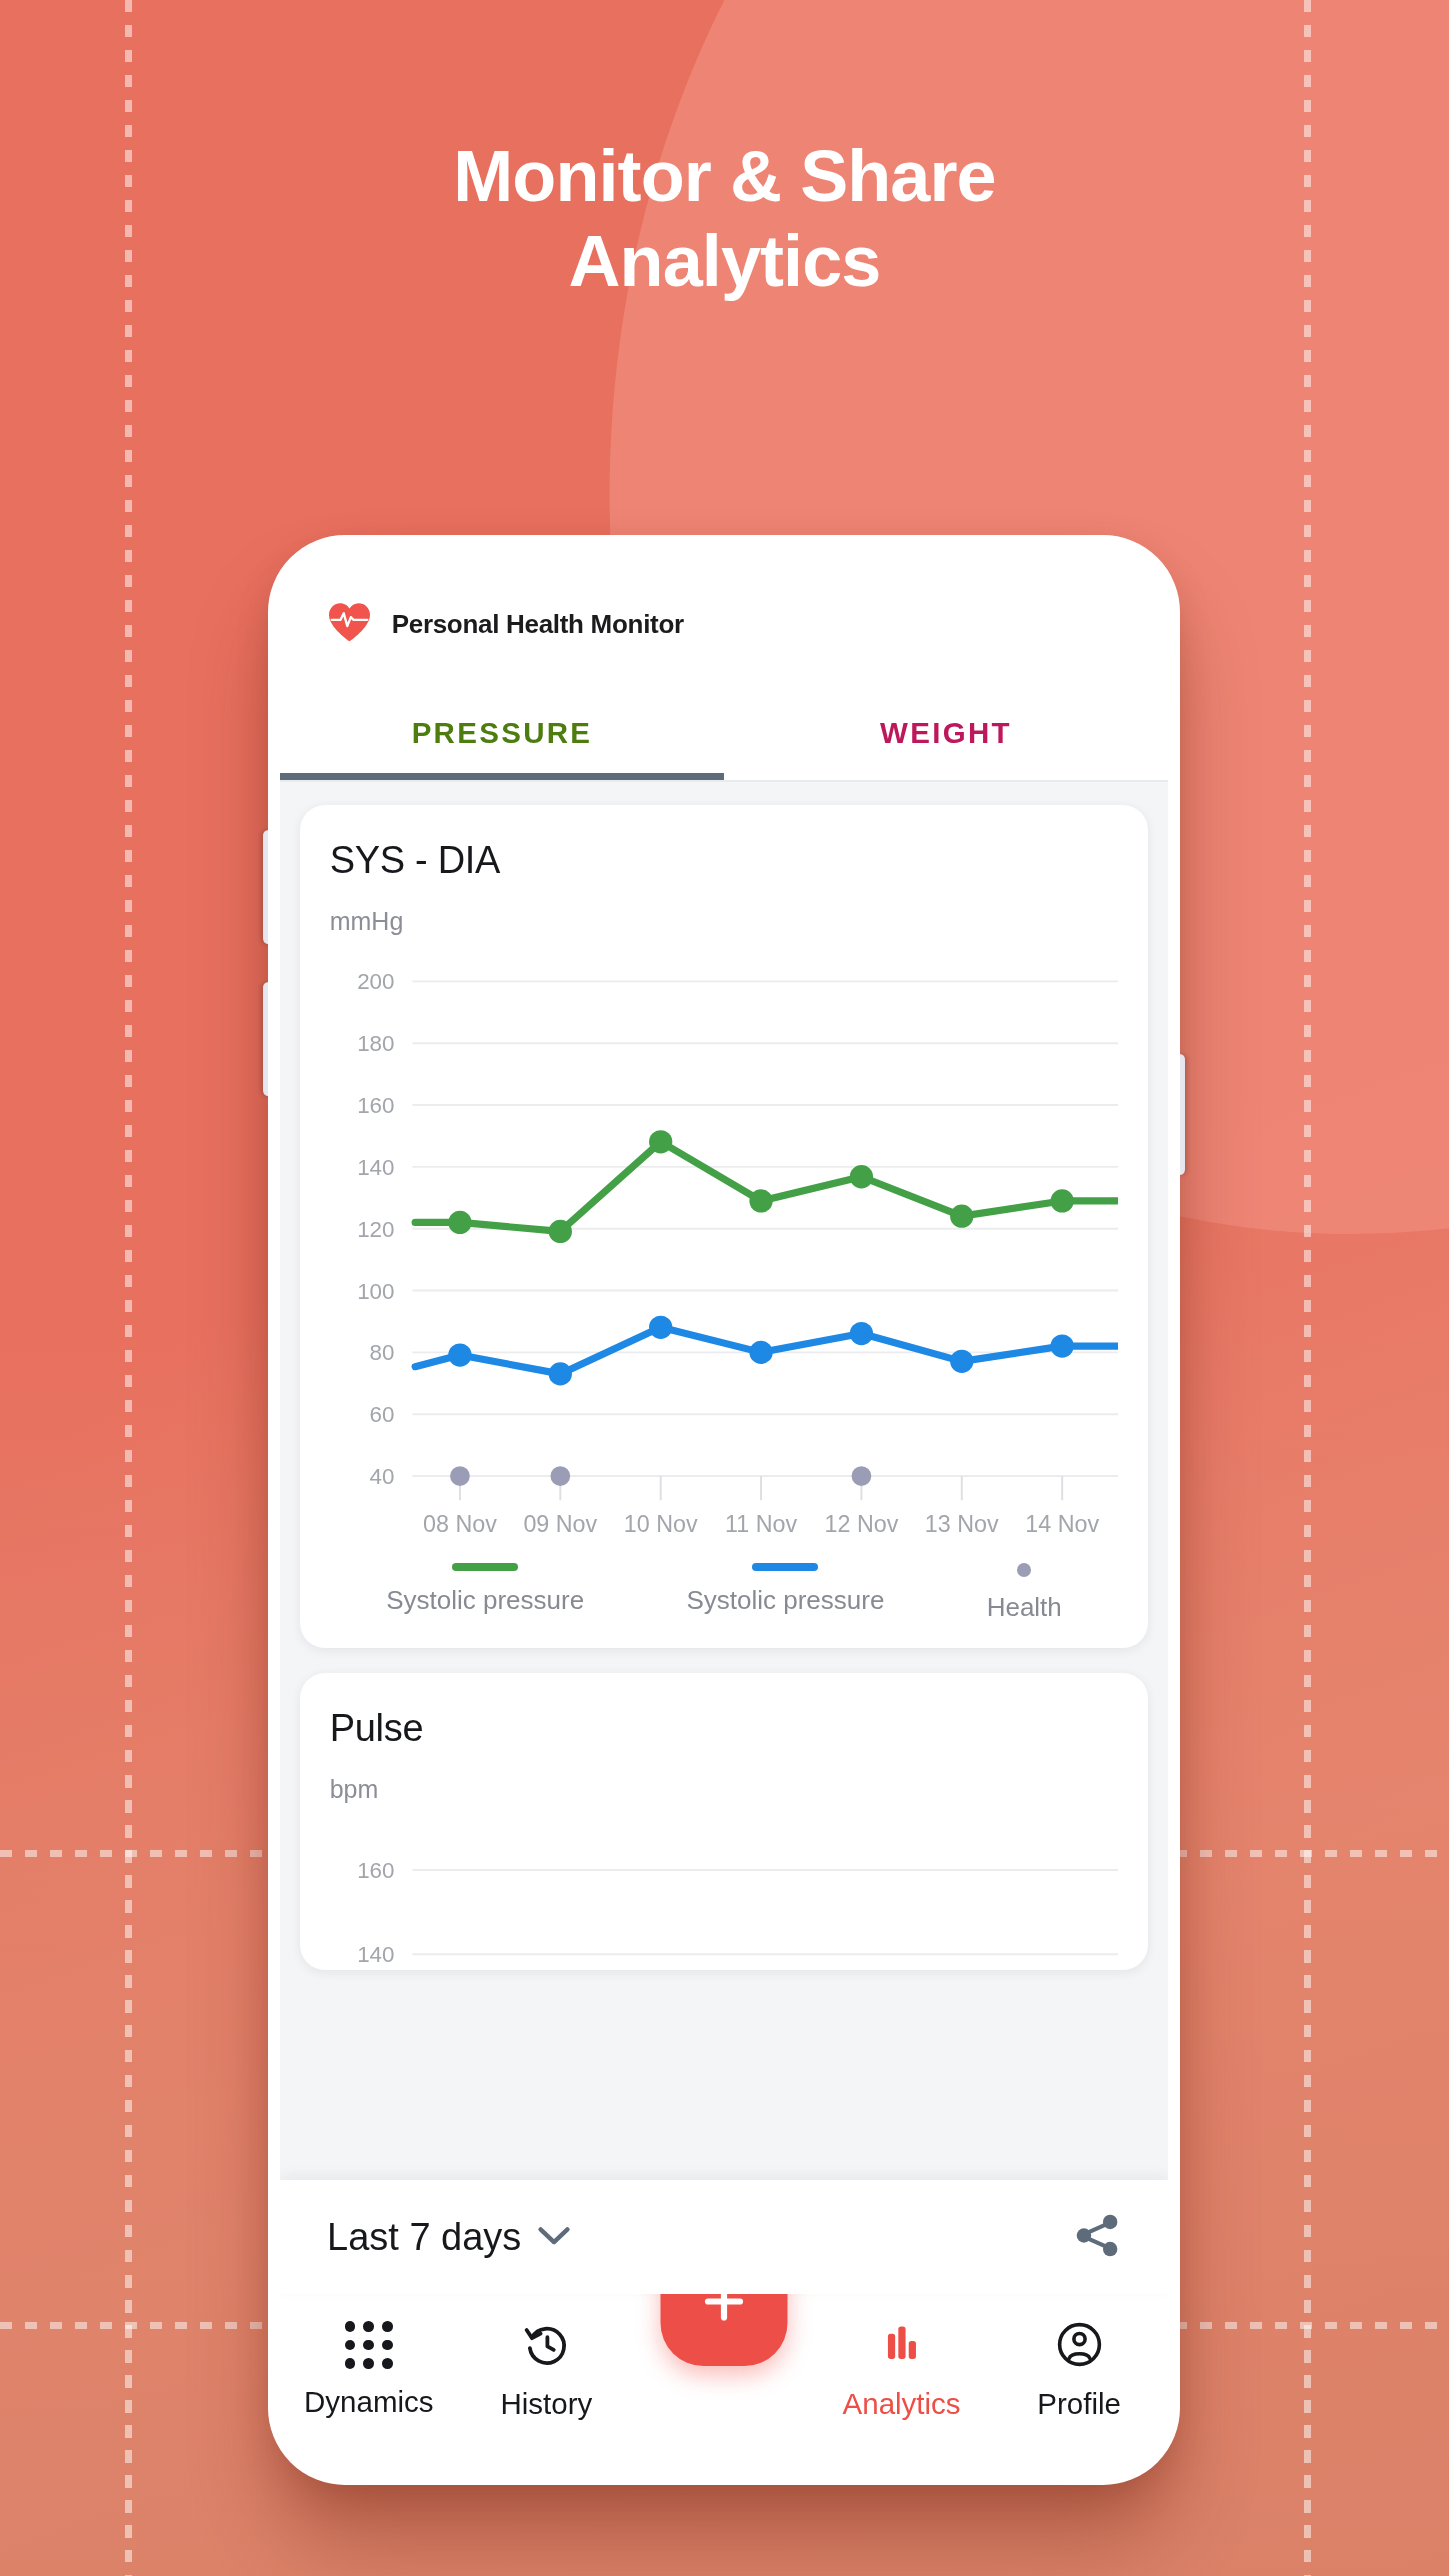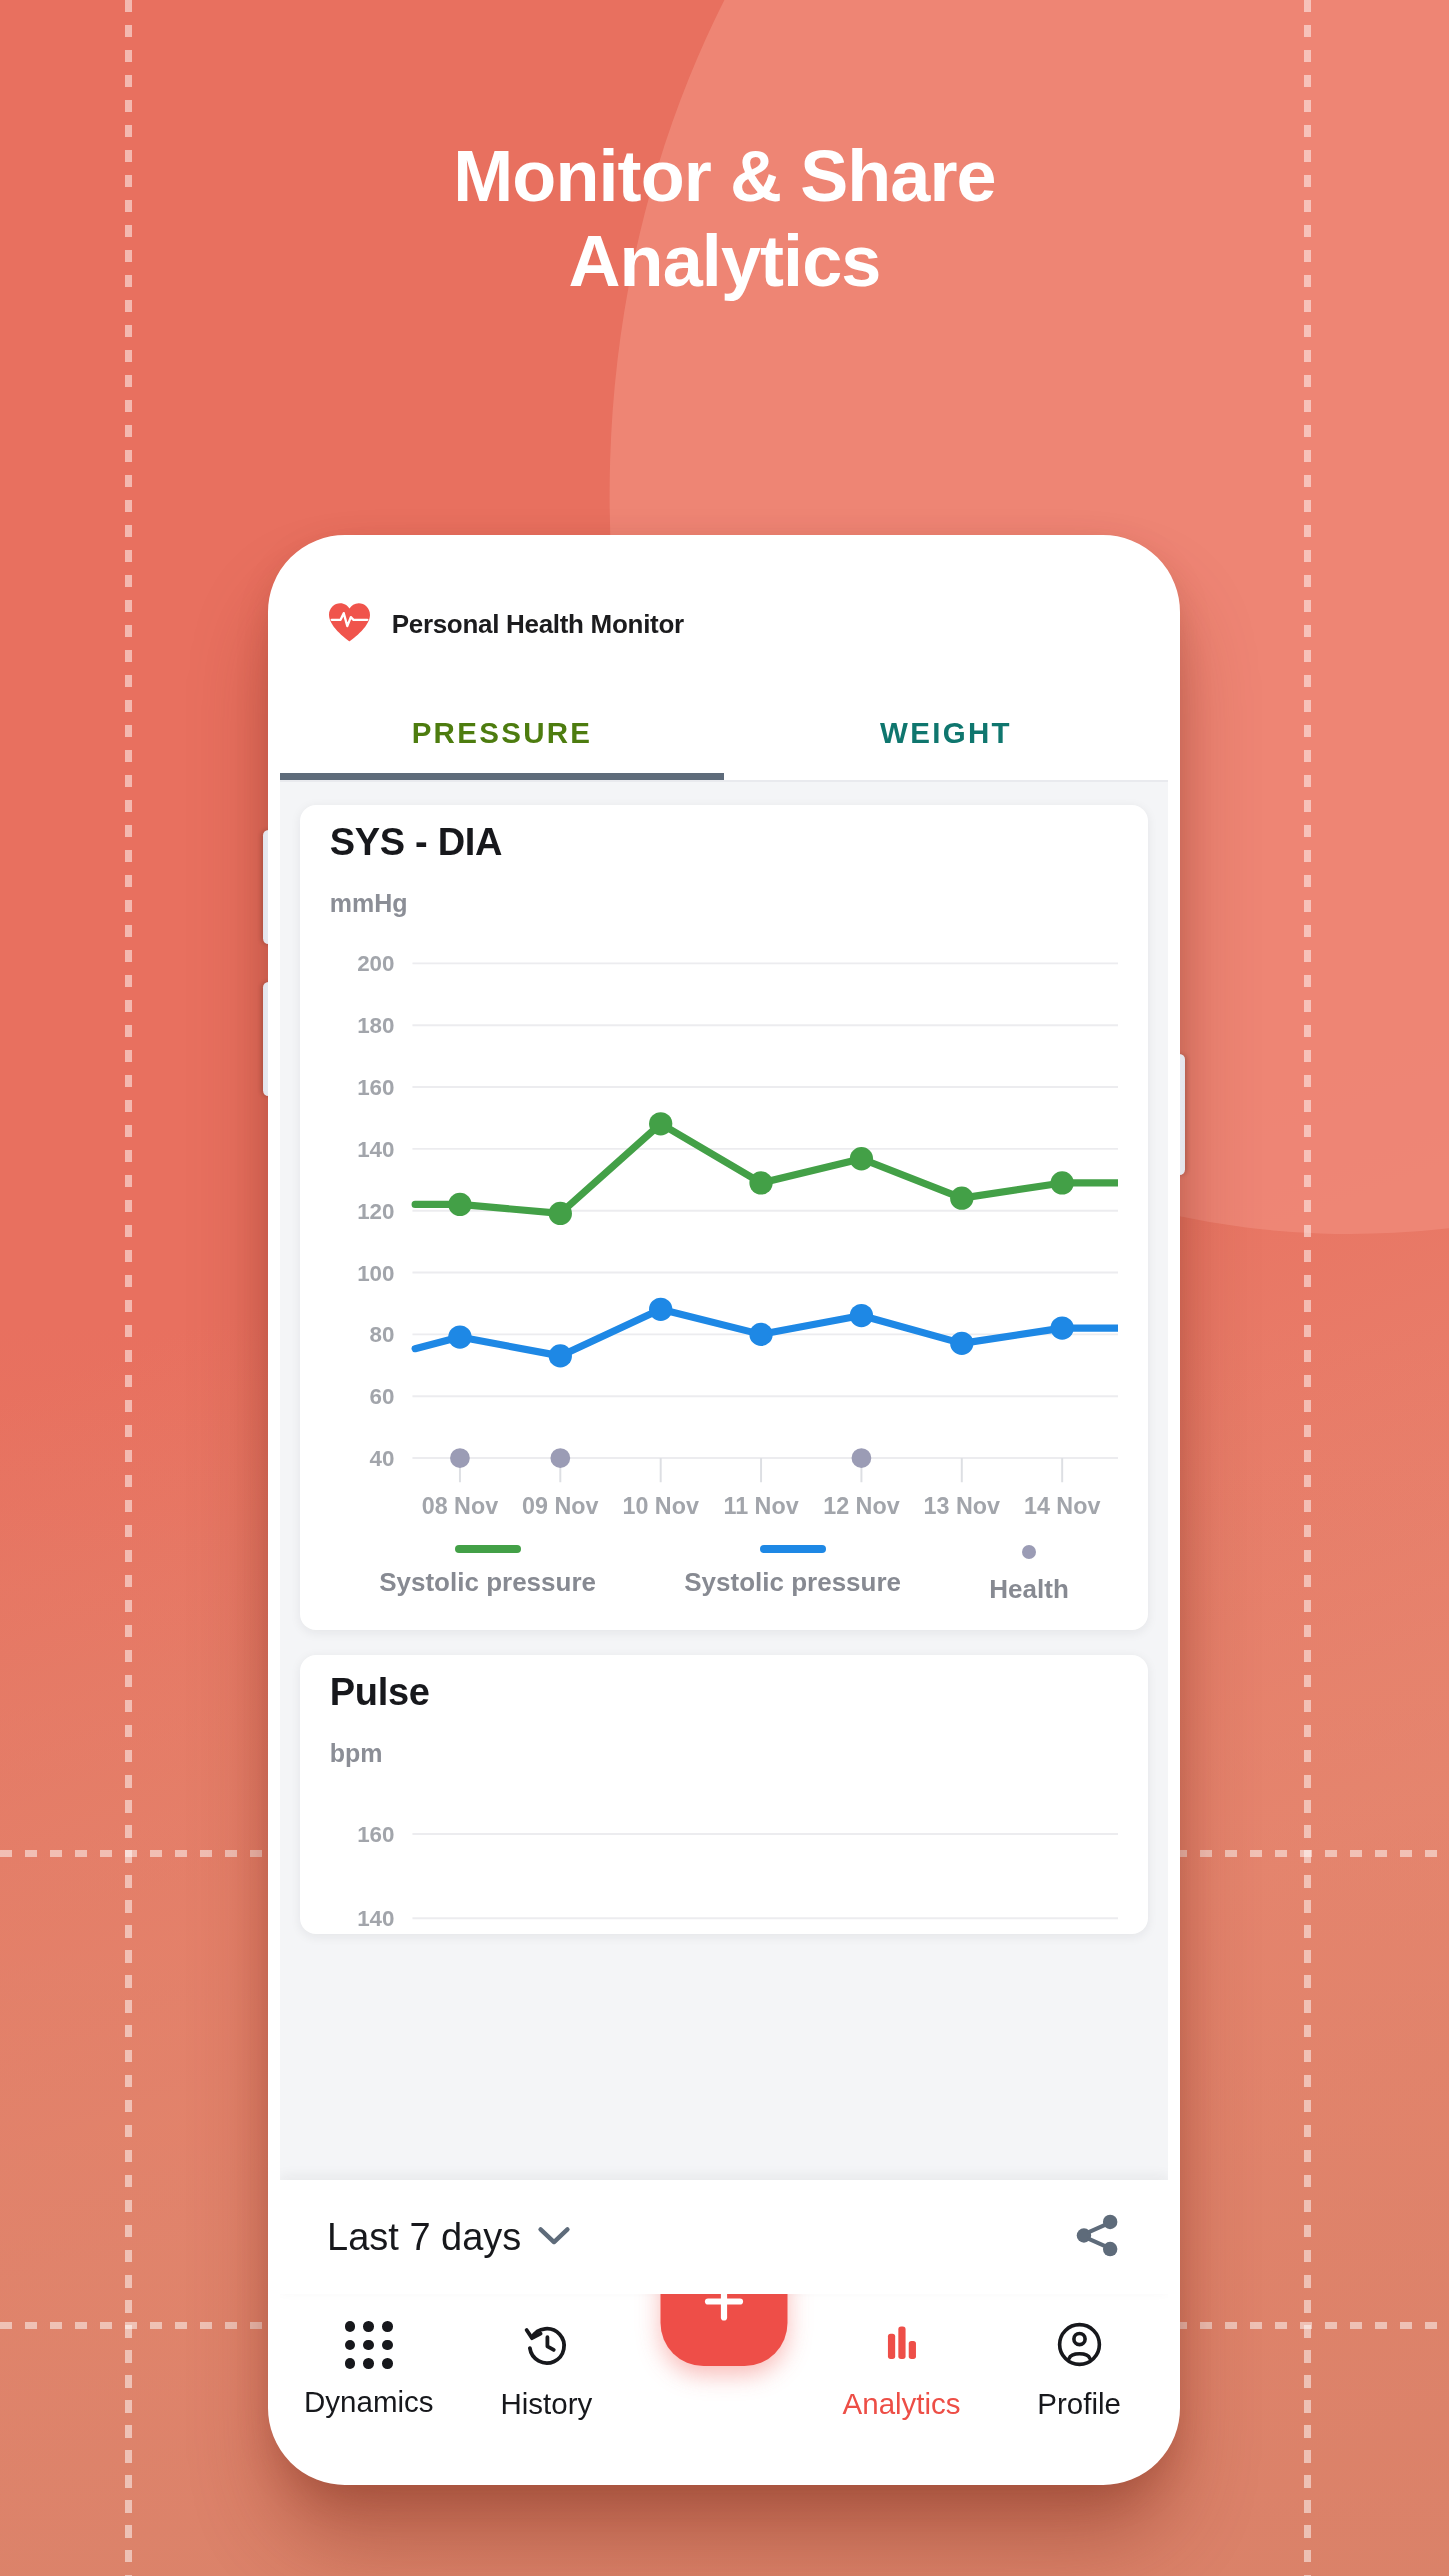--- a/index.html
+++ b/index.html
@@ -106,44 +106,43 @@
     margin-top:47px;
     position:relative;
   }
   .tab {
     flex:1;
     text-align:center;
     font-size:29.5px;
     font-weight:bold;
     letter-spacing:2.3px;
     padding:23px 0 30px 0;
-    color:#0f766e;
+    color:#be185d;
   }
   .tab.active { color:#4d7c0f; }
   #tab-underline {
     position:absolute; bottom:0; left:0; width:50%; height:7.2px;
     background:#5e6b7a;
   }
   #tab-divider { height:1.8px; background:#e9eaee; }
 
   
   #app-body {
     flex:1 1 auto;
     background:#f4f5f7;
     padding:23px 19.7px 0 19.7px;
     overflow:hidden;
     position:relative;
   }
   .card {
     background:#fff;
-    border-radius:16px;
-    padding:16px 30px 25px 30px;
+    border-radius:25px;
+    padding:34px 30px 25px 30px;
     box-shadow:0 2.7px 10.7px rgba(30,30,40,.07);
     margin-bottom:25px;
-    font-weight:bold;
   }
   .card-title { font-size:38px; color:#17181c; letter-spacing:-0.3px; }
   .card-unit { font-size:25px; color:#8b8e96; margin-top:25px; }
 
   
   .chart-area { position:relative; margin-top:14.3px; }
   .chart-svg { display:block; width:100%; }
 
   .legend {
     display:flex; align-items:flex-start; justify-content:space-around;

